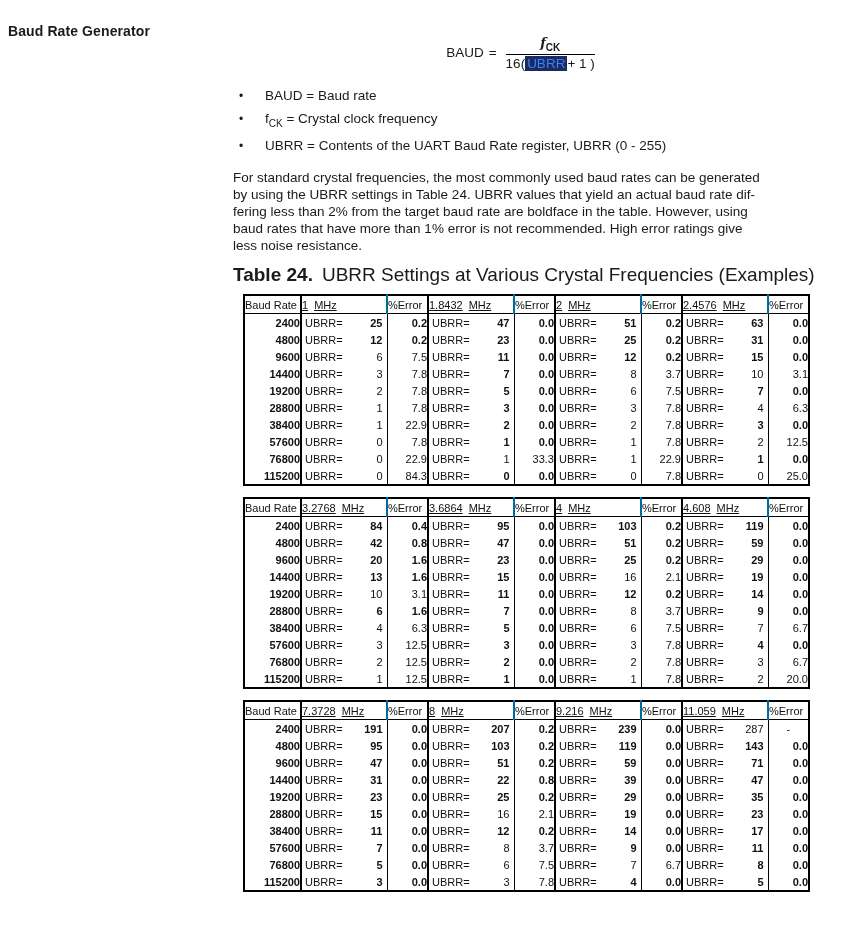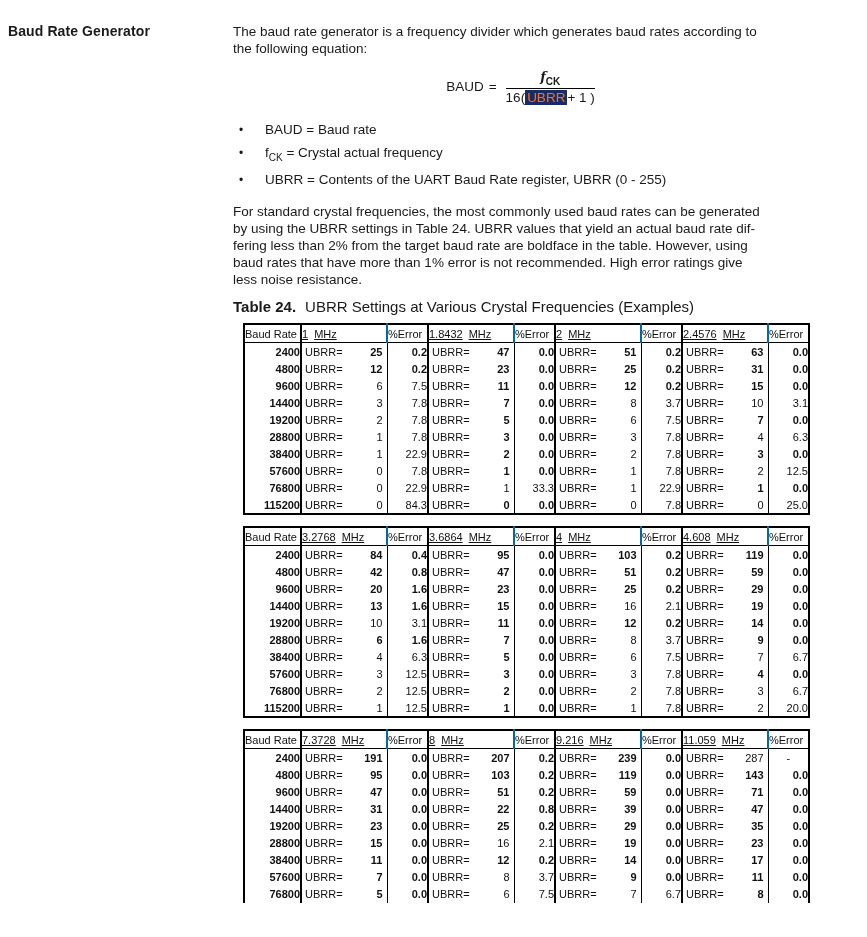--- a/index.html
+++ b/index.html
@@ -34,21 +34,21 @@
   .frac-den { border-top: 1px solid #000; padding-top: 1px; }
   .eq-highlight { padding: 0 2px; }
 
   
   .bullets { list-style: none; margin: 0 0 2px 0; padding: 0; }
   .bullets li { display: flex; margin-bottom: 9px; font-size: 13.5px; line-height: 14px; }
   .bullet-marker { width: 26px; padding-left: 6px; font-size: 12px; }
 
   .para2 { margin-top: 16px; }
 
-  .caption { margin: 10px 0 8px; font-size: 15px; }
+  .caption { margin: 10px 0 8px; font-size: 19px; }
   .caption-label { font-weight: bold; margin-right: 9px; }
 
   
   .ubrr-table {
     border-collapse: collapse; border: 2px solid #000;
     table-layout: fixed; width: 565px; margin: 0 16px 11px 10px;
     font-size: 11px; color: #111;
   }
   .ubrr-table th, .ubrr-table td {
     padding: 0; height: 17px; overflow: hidden; white-space: nowrap;
@@ -71,42 +71,38 @@
 </style>
 </head>
 <body>
 
 <div class="page">
 
   <h1 class="section-heading">Baud Rate Generator</h1>
 
   <div class="main-col">
 
-    <p class="para">
-      <span>The baud rate generator is a frequency divider which generates baud rates according to</span>
-      <span>the following equation:</span>
-    </p>
 
     <div class="equation">
       <span class="eq-lhs">BAUD</span>
       <span class="eq-sign">=</span>
       <span class="fraction">
         <span class="frac-num"><i class="fvar">f</i><sub>CK</sub></span>
-        <span class="frac-den"><span>16(</span><span class="eq-highlight" style="background: rgb(27, 42, 99); color: #f97316;">UBRR</span><span>+ 1 )</span></span>
+        <span class="frac-den"><span>16(</span><span class="eq-highlight" style="background: rgb(27, 42, 99); color: #3b82f6;">UBRR</span><span>+ 1 )</span></span>
       </span>
     </div>
 
     <ul class="bullets">
       <li>
         <span class="bullet-marker">•</span>
         <span class="bullet-text"><span>BAUD = Baud rate</span></span>
       </li>
       <li>
         <span class="bullet-marker">•</span>
-        <span class="bullet-text"><span>f</span><sub>CK</sub><span> = Crystal actual frequency</span></span>
+        <span class="bullet-text"><span>f</span><sub>CK</sub><span> = Crystal clock frequency</span></span>
       </li>
       <li>
         <span class="bullet-marker">•</span>
         <span class="bullet-text"><span>UBRR = Contents of the UART Baud Rate register, UBRR (0 - 255)</span></span>
       </li>
     </ul>
 
     <p class="para para2">
       <span>For standard crystal frequencies, the most commonly used baud rates can be generated</span>
       <span>by using the UBRR settings in Table 24. UBRR values that yield an actual baud rate dif-</span>

